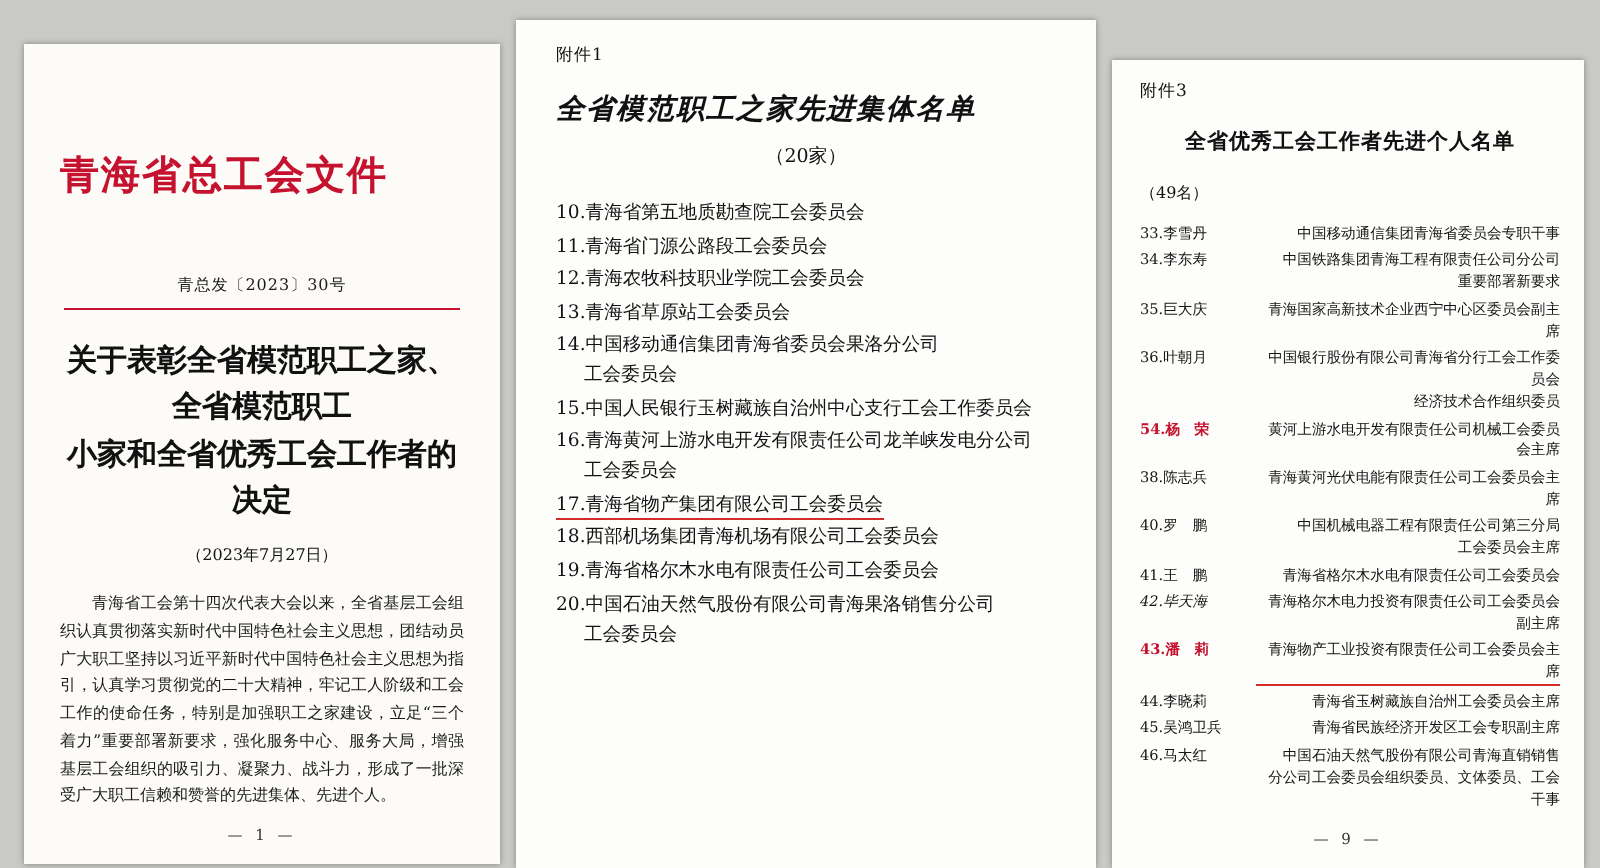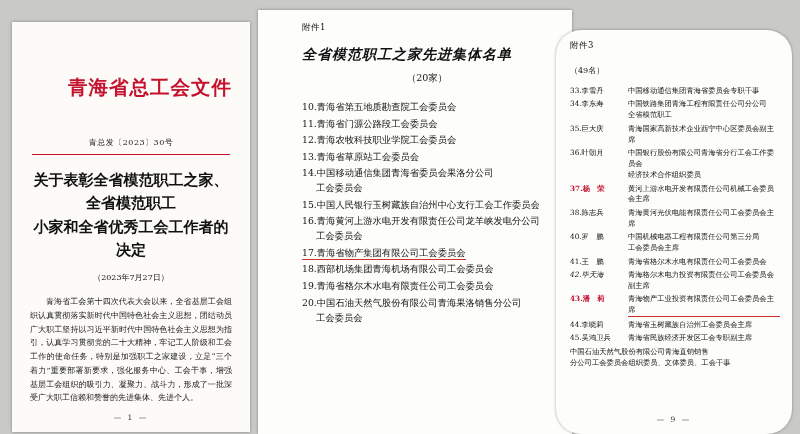--- a/index.html
+++ b/index.html
@@ -21,21 +21,21 @@
 
   
   #doc-left{left:12px;top:22px;width:238px;height:410px;background:#fcfbf7;}
   #doc-left .inner{padding:14px 18px 0 18px;position:relative;height:100%;box-sizing:border-box;}
   .masthead{
     color:#c4122f;
     font-family:"DejaVu Serif","Liberation Serif",serif;
     font-weight:bold;
     font-size:19.5px;
     letter-spacing:1px;
-    text-align:right;
+    text-align:left;
     margin-top:38px;
     white-space:nowrap;
   }
   .doc-number{
     text-align:center;
     font-size:8px;
     color:#1a1a1a;
     margin-top:36px;
     letter-spacing:.5px;
   }
@@ -60,67 +60,67 @@
     color:#1b1b1b;
     text-align:justify;
     text-indent:16px;
   }
   .pagenum{
     position:absolute;left:0;right:0;bottom:10px;text-align:center;
     font-size:7.5px;color:#333;letter-spacing:2px;
   }
 
   
-  #doc-mid{left:258px;top:10px;width:290px;height:424px;background:#fdfdfb;padding-left:24px;}
+  #doc-mid{left:258px;top:10px;width:290px;height:424px;background:#fdfdfb;}
   #doc-mid .inner{padding:12px 20px 0 20px;position:relative;height:100%;box-sizing:border-box;}
   .attach-label{font-size:8.5px;color:#111;letter-spacing:.5px;}
   .list-title{
     font-size:14px;font-weight:bold;color:#111;
     margin-top:12px;letter-spacing:1px;font-style:italic;
   }
   .list-sub{text-align:center;font-size:9.5px;color:#111;margin-top:8px;}
   .list{
     margin-top:14px;font-size:9.3px;line-height:1.62;color:#121212;
   }
   .list .li{margin-bottom:1.5px;}
   .list .cont{display:block;text-indent:14px;}
   .hl-underline{
     border-bottom:1.6px solid #d42b2b;
     padding-bottom:1px;
   }
 
   
-  #doc-right{left:556px;top:30px;width:236px;height:404px;background:#fdfdfb;border-radius:25px;}
+  #doc-right{left:556px;top:30px;width:236px;height:404px;background:#fdfdfb;}
   #doc-right .inner{padding:10px 12px 0 14px;position:relative;height:100%;box-sizing:border-box;}
   .r-title{text-align:center;font-size:10.5px;font-weight:bold;margin-top:12px;color:#111;letter-spacing:.5px;}
   .r-sub{font-size:8px;margin-top:13px;color:#111;}
   .r-list{margin-top:10px;font-size:7.3px;line-height:1.5;color:#141414;}
   .r-item{display:flex;margin-bottom:2.5px;}
   .r-no{width:26px;flex:0 0 26px;}
   .r-body{flex:1;}
-  .r-body .ln{display:block;}
+  .r-body .ln{display:block;text-align:right;}
   .r-hl{border-bottom:1.5px solid #d42b2b;}
   .r-red{color:#c4122f;font-weight:bold;}
 </style>
 </head>
 <body>
 
 <div class="page-wrap">
 
   <div class="sheet" id="doc-left">
     <div class="inner">
       <div class="masthead">青海省总工会文件</div>
       <div class="doc-number">青总发〔2023〕30号</div>
       <div class="red-rule"></div>
       <div class="doc-title">
         <div>关于表彰全省模范职工之家、全省模范职工</div>
         <div>小家和全省优秀工会工作者的决定</div>
       </div>
       <div class="doc-date">（2023年7月27日）</div>
-      <div class="doc-body">青海省工会第十四次代表大会以来，全省基层工会组织认真贯彻落实新时代中国特色社会主义思想，团结动员广大职工坚持以习近平新时代中国特色社会主义思想为指引，认真学习贯彻党的二十大精神，牢记工人阶级和工会工作的使命任务，特别是加强职工之家建设，立足“三个着力”重要部署新要求，强化服务中心、工会干事，增强基层工会组织的吸引力、凝聚力、战斗力，形成了一批深受广大职工信赖和赞誉的先进集体、先进个人。</div>
+      <div class="doc-body">青海省工会第十四次代表大会以来，全省基层工会组织认真贯彻落实新时代中国特色社会主义思想，团结动员广大职工坚持以习近平新时代中国特色社会主义思想为指引，认真学习贯彻党的二十大精神，牢记工人阶级和工会工作的使命任务，特别是加强职工之家建设，立足“三个着力”重要部署新要求，强化服务中心、服务大局，增强基层工会组织的吸引力、凝聚力、战斗力，形成了一批深受广大职工信赖和赞誉的先进集体、先进个人。</div>
       <div class="pagenum">— 1 —</div>
     </div>
   </div>
 
   <div class="sheet" id="doc-mid">
     <div class="inner">
       <div class="attach-label">附件1</div>
       <div class="list-title">全省模范职工之家先进集体名单</div>
       <div class="list-sub">（20家）</div>
       <div class="list" id="mid-list">
@@ -135,50 +135,51 @@
           <div class="li"><span>18.西部机场集团青海机场有限公司工会委员会</span></div>
           <div class="li"><span>19.青海省格尔木水电有限责任公司工会委员会</span></div>
           <div class="li"><span>20.中国石油天然气股份有限公司青海果洛销售分公司</span><br><span class="cont">工会委员会</span></div>
         </div>
     </div>
   </div>
 
   <div class="sheet" id="doc-right">
     <div class="inner">
       <div class="attach-label">附件3</div>
+      <div class="r-title">全省优秀工会工作者先进个人名单</div>
       <div class="r-sub">（49名）</div>
       <div class="r-list" id="right-list">
           <div class="r-item">
             <span class="r-no" style="flex: 0 0 58px; width: 58px;">33.李雪丹</span>
             <span class="r-body">
               <span class="ln">中国移动通信集团青海省委员会专职干事</span>
             </span>
           </div>
           <div class="r-item">
             <span class="r-no" style="flex: 0 0 58px; width: 58px;">34.李东寿</span>
             <span class="r-body">
               <span class="ln">中国铁路集团青海工程有限责任公司分公司</span>
-              <span class="ln">全省模范职工</span>
+              <span class="ln">重要部署新要求</span>
             </span>
           </div>
           <div class="r-item">
             <span class="r-no" style="flex: 0 0 58px; width: 58px;">35.巨大庆</span>
             <span class="r-body">
               <span class="ln">青海国家高新技术企业西宁中心区委员会副主席</span>
             </span>
           </div>
           <div class="r-item">
             <span class="r-no" style="flex: 0 0 58px; width: 58px;">36.叶朝月</span>
             <span class="r-body">
               <span class="ln">中国银行股份有限公司青海省分行工会工作委员会</span>
               <span class="ln">经济技术合作组织委员</span>
             </span>
           </div>
           <div class="r-item">
-            <span class="r-no r-red" style="flex: 0 0 58px; width: 58px;">37.杨　荣</span>
+            <span class="r-no r-red" style="flex: 0 0 58px; width: 58px;">54.杨　荣</span>
             <span class="r-body">
               <span class="ln">黄河上游水电开发有限责任公司机械工会委员会主席</span>
             </span>
           </div>
           <div class="r-item">
             <span class="r-no" style="flex: 0 0 58px; width: 58px;">38.陈志兵</span>
             <span class="r-body">
               <span class="ln">青海黄河光伏电能有限责任公司工会委员会主席</span>
             </span>
           </div>
@@ -213,20 +214,21 @@
               <span class="ln">青海省玉树藏族自治州工会委员会主席</span>
             </span>
           </div>
           <div class="r-item">
             <span class="r-no" style="flex: 0 0 58px; width: 58px;">45.吴鸿卫兵</span>
             <span class="r-body">
               <span class="ln">青海省民族经济开发区工会专职副主席</span>
             </span>
           </div>
           <div class="r-item">
+            <span class="r-no" style="flex: 0 0 58px; width: 58px;">46.马太红</span>
             <span class="r-body">
               <span class="ln">中国石油天然气股份有限公司青海直销销售</span>
               <span class="ln">分公司工会委员会组织委员、文体委员、工会干事</span>
             </span>
           </div>
         </div>
       <div class="pagenum">— 9 —</div>
     </div>
   </div>
 

